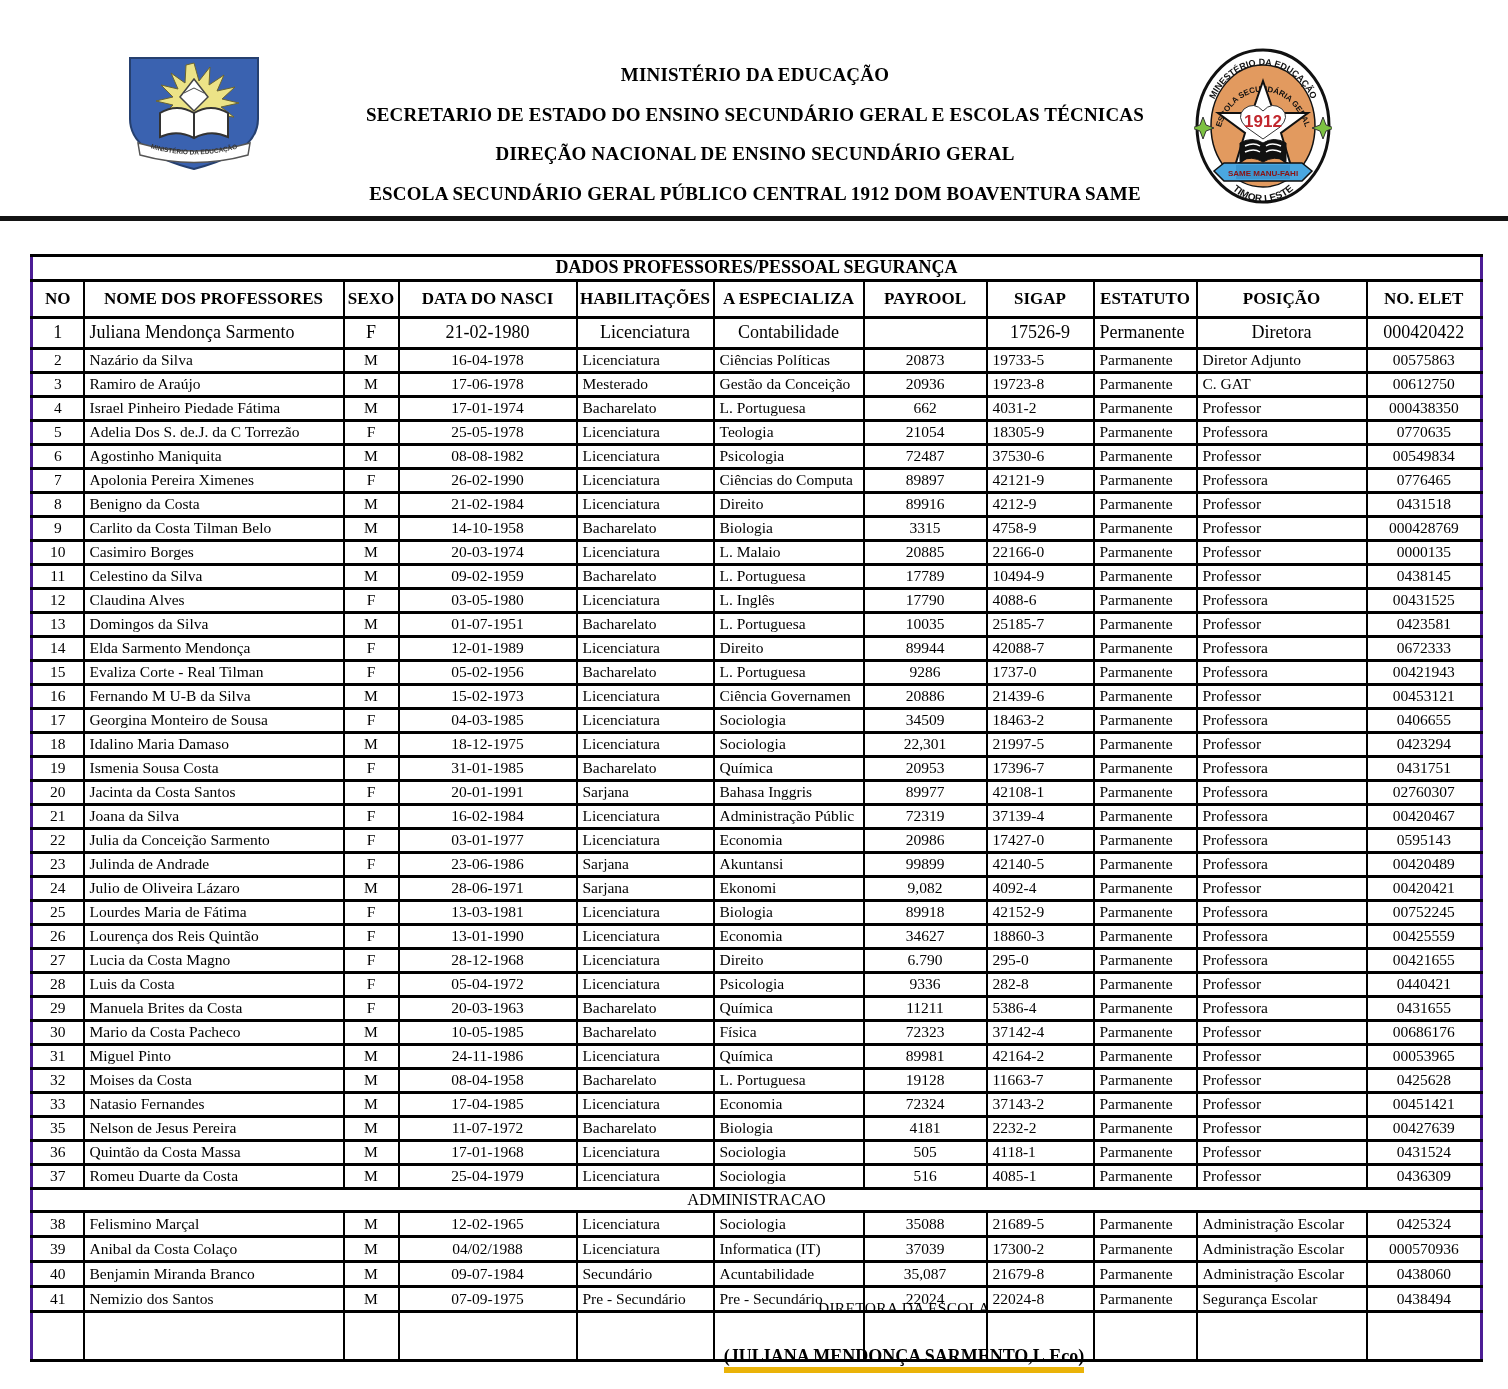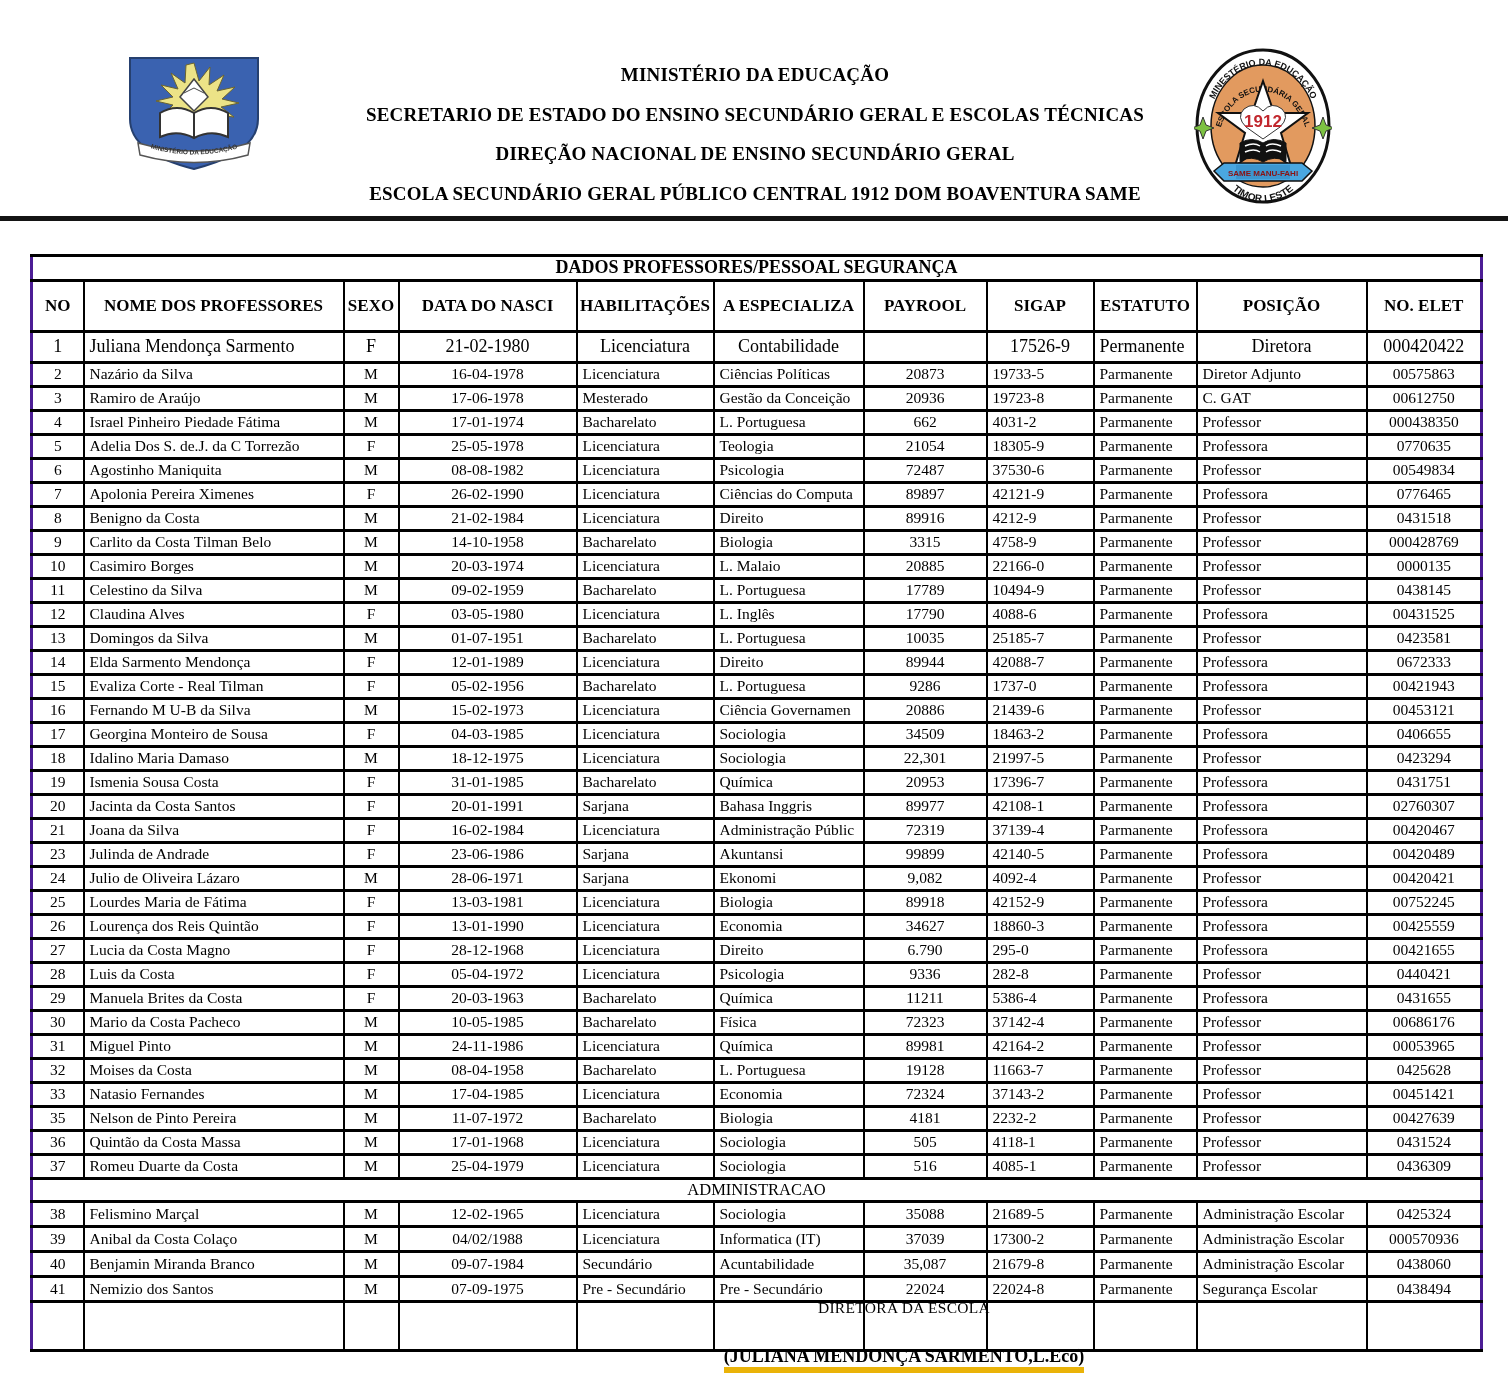--- a/index.html
+++ b/index.html
@@ -17,21 +17,21 @@
 
   
   .tbl-wrap { position:absolute; top:254px; left:30px; }
   table.data { border-collapse:collapse; table-layout:fixed; width:1450px; border:3px solid #4c1d95; }
   table.data td, table.data th {
     border:2px solid #000; border-top-width:3px; border-bottom-width:3px;
     padding:0 5px; overflow:hidden; white-space:nowrap;
     font-size:15.5px; line-height:1.2; height:21px; font-weight:normal;
   }
   tr.title-row td { font-weight:bold; font-size:18px; text-align:center; height:22px; }
-  tr.header-row th { font-weight:bold; font-size:17px; text-align:center; height:26px; padding:11px 2px; }
+  tr.header-row th { font-weight:bold; font-size:17px; text-align:center; height:26px; padding:4px 2px; }
   .col-no, .col-sexo, .col-data-nasc, .col-payrool, .col-no-elet { text-align:center; }
   .col-nome, .col-habilitacoes, .col-especializa, .col-sigap, .col-estatuto, .col-posicao { text-align:left; }
   tr.row-first td { font-size:18px; height:28px; }
   tr.row-first .col-habilitacoes, tr.row-first .col-especializa,
   tr.row-first .col-posicao, tr.row-first .col-sigap { text-align:center; }
   tr.section-row td { text-align:center; font-size:16.5px; height:19px; }
   tr.part2 td { height:22px; }
   tr.row-empty td { height:46px; }
 
   
@@ -409,20 +409,33 @@
             <td class="col-data-nasc">16-02-1984</td>
             <td class="col-habilitacoes">Licenciatura</td>
             <td class="col-especializa">Administração Públic</td>
             <td class="col-payrool">72319</td>
             <td class="col-sigap">37139-4</td>
             <td class="col-estatuto">Parmanente</td>
             <td class="col-posicao">Professora</td>
             <td class="col-no-elet">00420467</td>
           </tr>
           <tr>
+            <td class="col-no">22</td>
+            <td class="col-nome">Julia da Conceição Sarmento</td>
+            <td class="col-sexo">F</td>
+            <td class="col-data-nasc">03-01-1977</td>
+            <td class="col-habilitacoes">Licenciatura</td>
+            <td class="col-especializa">Economia</td>
+            <td class="col-payrool">20986</td>
+            <td class="col-sigap">17427-0</td>
+            <td class="col-estatuto">Parmanente</td>
+            <td class="col-posicao">Professora</td>
+            <td class="col-no-elet">0595143</td>
+          </tr>
+          <tr>
             <td class="col-no">23</td>
             <td class="col-nome">Julinda de Andrade</td>
             <td class="col-sexo">F</td>
             <td class="col-data-nasc">23-06-1986</td>
             <td class="col-habilitacoes">Sarjana</td>
             <td class="col-especializa">Akuntansi</td>
             <td class="col-payrool">99899</td>
             <td class="col-sigap">42140-5</td>
             <td class="col-estatuto">Parmanente</td>
             <td class="col-posicao">Professora</td>
@@ -553,21 +566,21 @@
             <td class="col-habilitacoes">Licenciatura</td>
             <td class="col-especializa">Economia</td>
             <td class="col-payrool">72324</td>
             <td class="col-sigap">37143-2</td>
             <td class="col-estatuto">Parmanente</td>
             <td class="col-posicao">Professor</td>
             <td class="col-no-elet">00451421</td>
           </tr>
           <tr>
             <td class="col-no">35</td>
-            <td class="col-nome">Nelson de Pinto Pereira</td>
+            <td class="col-nome">Nelson de Jesus Pereira</td>
             <td class="col-sexo">M</td>
             <td class="col-data-nasc">11-07-1972</td>
             <td class="col-habilitacoes">Bacharelato</td>
             <td class="col-especializa">Biologia</td>
             <td class="col-payrool">4181</td>
             <td class="col-sigap">2232-2</td>
             <td class="col-estatuto">Parmanente</td>
             <td class="col-posicao">Professor</td>
             <td class="col-no-elet">00427639</td>
           </tr>

